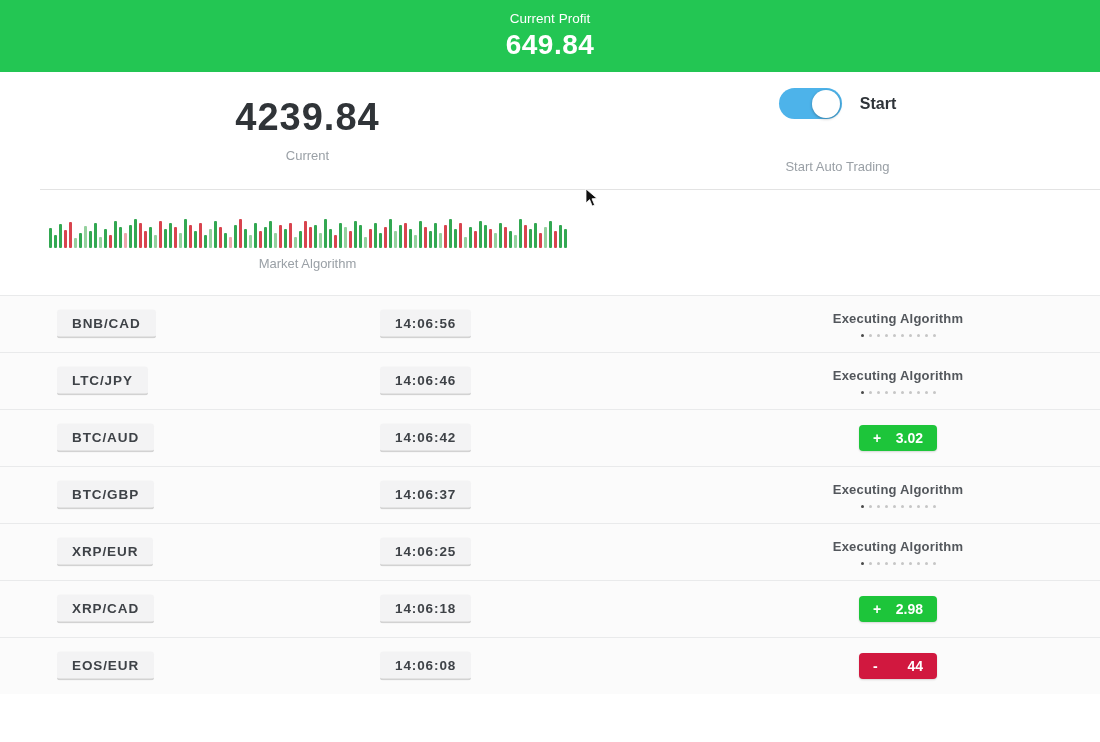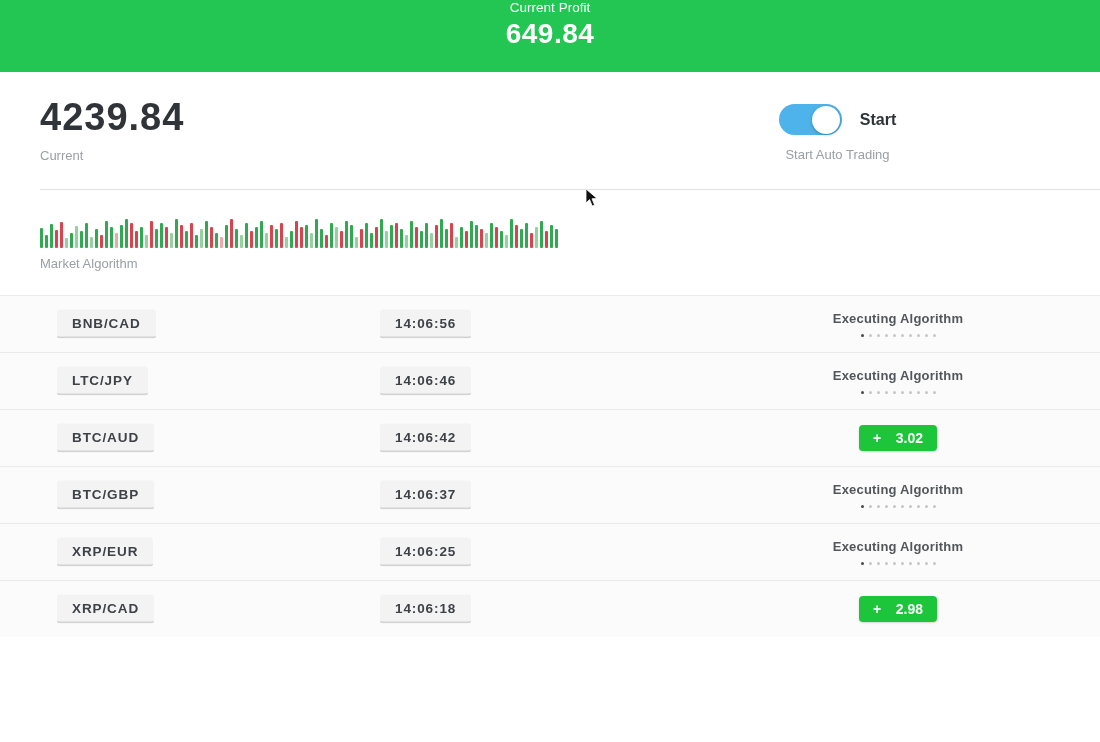--- a/index.html
+++ b/index.html
@@ -9,31 +9,31 @@
   *{box-sizing:border-box;}
   html,body{margin:0;padding:0;}
   body{font-family:"Liberation Sans",sans-serif;background:#fff;}
   .page{width:1100px;height:742px;position:relative;overflow:hidden;background:#fff;}
 
   
   .nav{height:47px;background:var(--nav-bg);display:flex;align-items:center;justify-content:flex-end;gap:25px;padding-right:72px;}
   .nav-item{color:#fff;font-size:11.5px;font-weight:700;letter-spacing:.3px;cursor:pointer;white-space:nowrap;}
 
   
-  .banner{height:72px;background:var(--banner-green);display:flex;flex-direction:column;align-items:center;justify-content:flex-start;color:#fff;}
+  .banner{height:72px;background:var(--banner-green);display:flex;flex-direction:column;align-items:center;justify-content:center;color:#fff;}
   .banner-label{font-size:13.5px;font-weight:400;margin-bottom:3px;}
   .banner-value{font-size:28px;font-weight:700;letter-spacing:.5px;}
 
   
   .stats-row{display:flex;}
-  .stats-left{width:575px;padding-left:40px;display:flex;flex-direction:column;align-items:flex-start;}
+  .stats-left{width:575px;padding-left:40px;display:flex;flex-direction:column;align-items:center;}
   .stats-right{flex:1;display:flex;flex-direction:column;align-items:center;}
   .sec1{height:117px;}
   .sec1 .stats-left{padding-top:26px;}
-  .sec1 .stats-right{padding-top:32px;}
+  .sec1 .stats-right{padding-top:16px;gap:28px;}
   .balance-value{font-size:38px;font-weight:700;color:var(--dark);letter-spacing:1px;line-height:1;}
   .small-label{font-size:13px;color:var(--muted);margin-top:12px;}
   .toggle-row{display:flex;align-items:center;gap:18px;}
   .toggle{width:63px;height:31px;border-radius:16px;background:#d8d8d8;position:relative;cursor:pointer;flex:0 0 auto;}
   .toggle.on{background:var(--toggle-blue);}
   .toggle .knob{position:absolute;top:1.5px;left:2px;width:28px;height:28px;border-radius:50%;background:#fff;box-shadow:0 1px 3px rgba(0,0,0,.3);transition:left .1s;}
   .toggle.on .knob{left:33px;}
   .toggle-label{font-size:16px;font-weight:700;color:#2e3338;}
   .sec-divider{border:none;border-top:1px solid #e3e3e3;margin:0 0 0 40px;}
 
@@ -269,19 +269,30 @@
     <span class="pill time">14:06:18</span>
     <div class="status-cell">
 
       <div class="result-badge profit">
         <span>+</span>
         <span>2.98</span>
       </div>
     </div>
   </div>
 
+  <div class="trade-row">
+    <span class="pill pair">EOS/EUR</span>
+    <span class="pill time">14:06:08</span>
+    <div class="status-cell">
+
+      <div class="result-badge loss">
+        <span>-</span>
+        <span>44</span>
+      </div>
+    </div>
+  </div>
 </div>
 
   <svg class="cursor" width="14" height="20" viewBox="0 0 14 20">
     <path d="M1 1 L1 15 L4.6 11.6 L7.2 18 L9.6 17 L7 10.8 L12 10.4 Z" fill="#111" stroke="#fff" stroke-width="0.8"></path>
   </svg>
 
 </div>
 
 </body></html>

